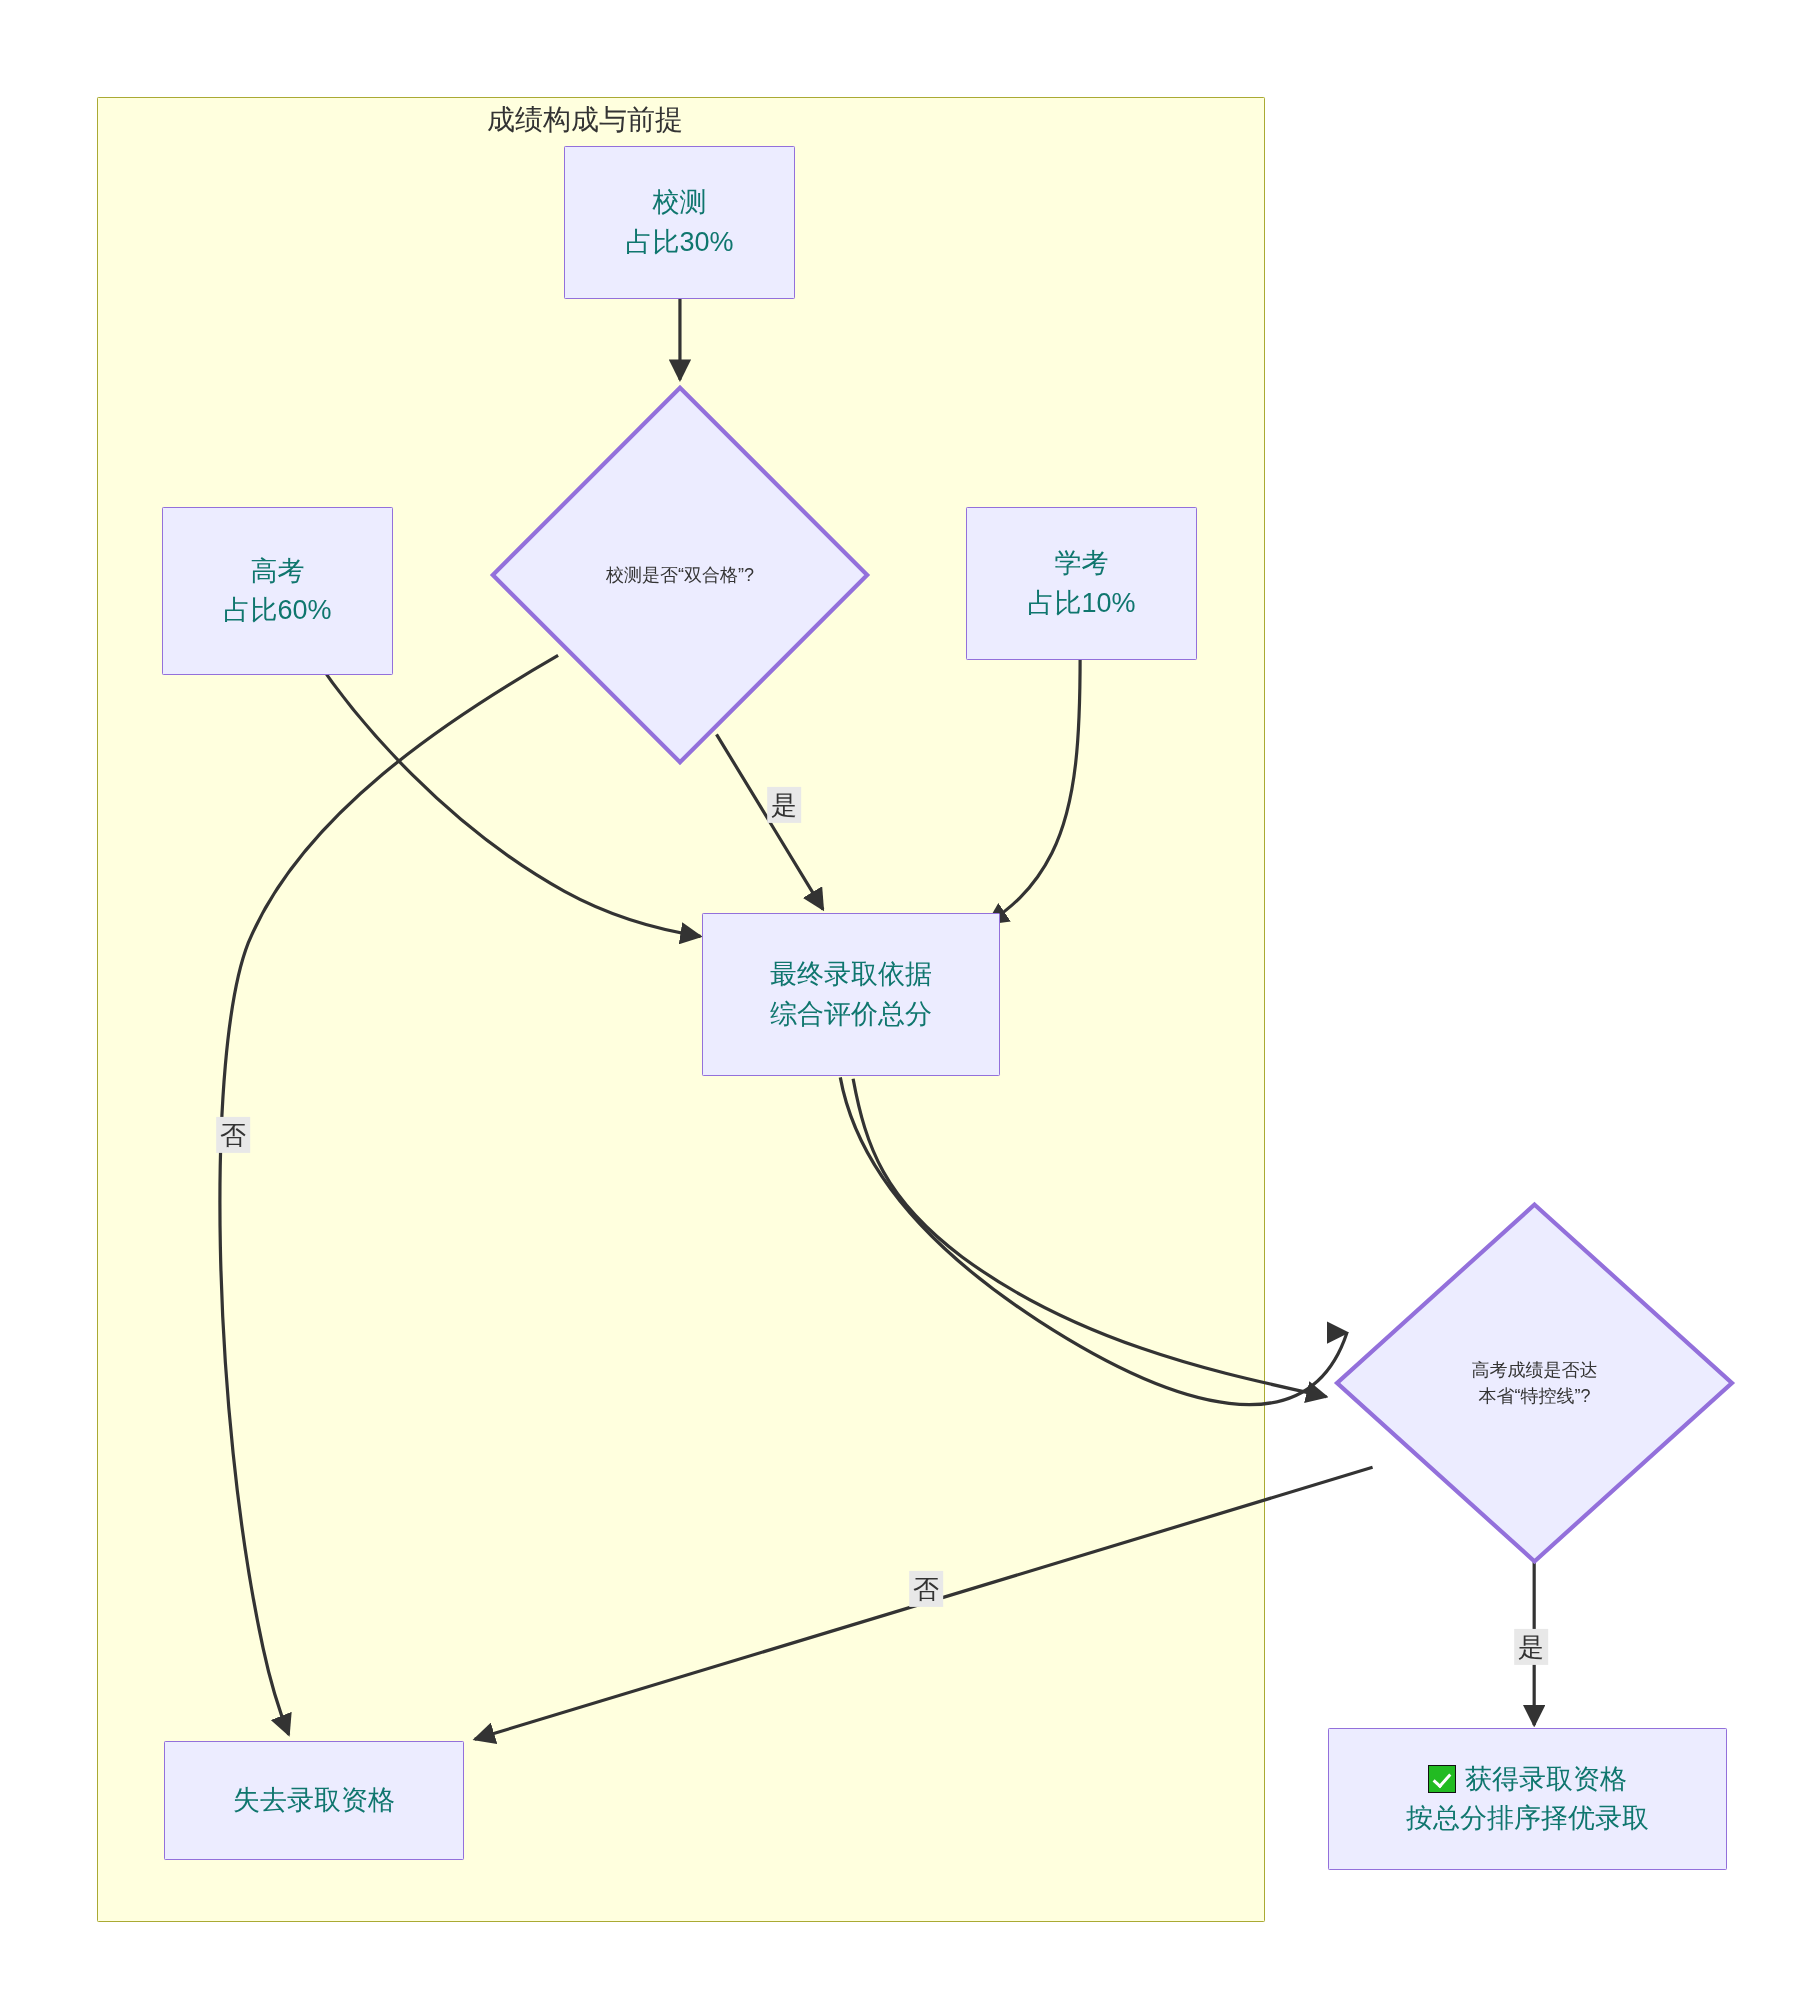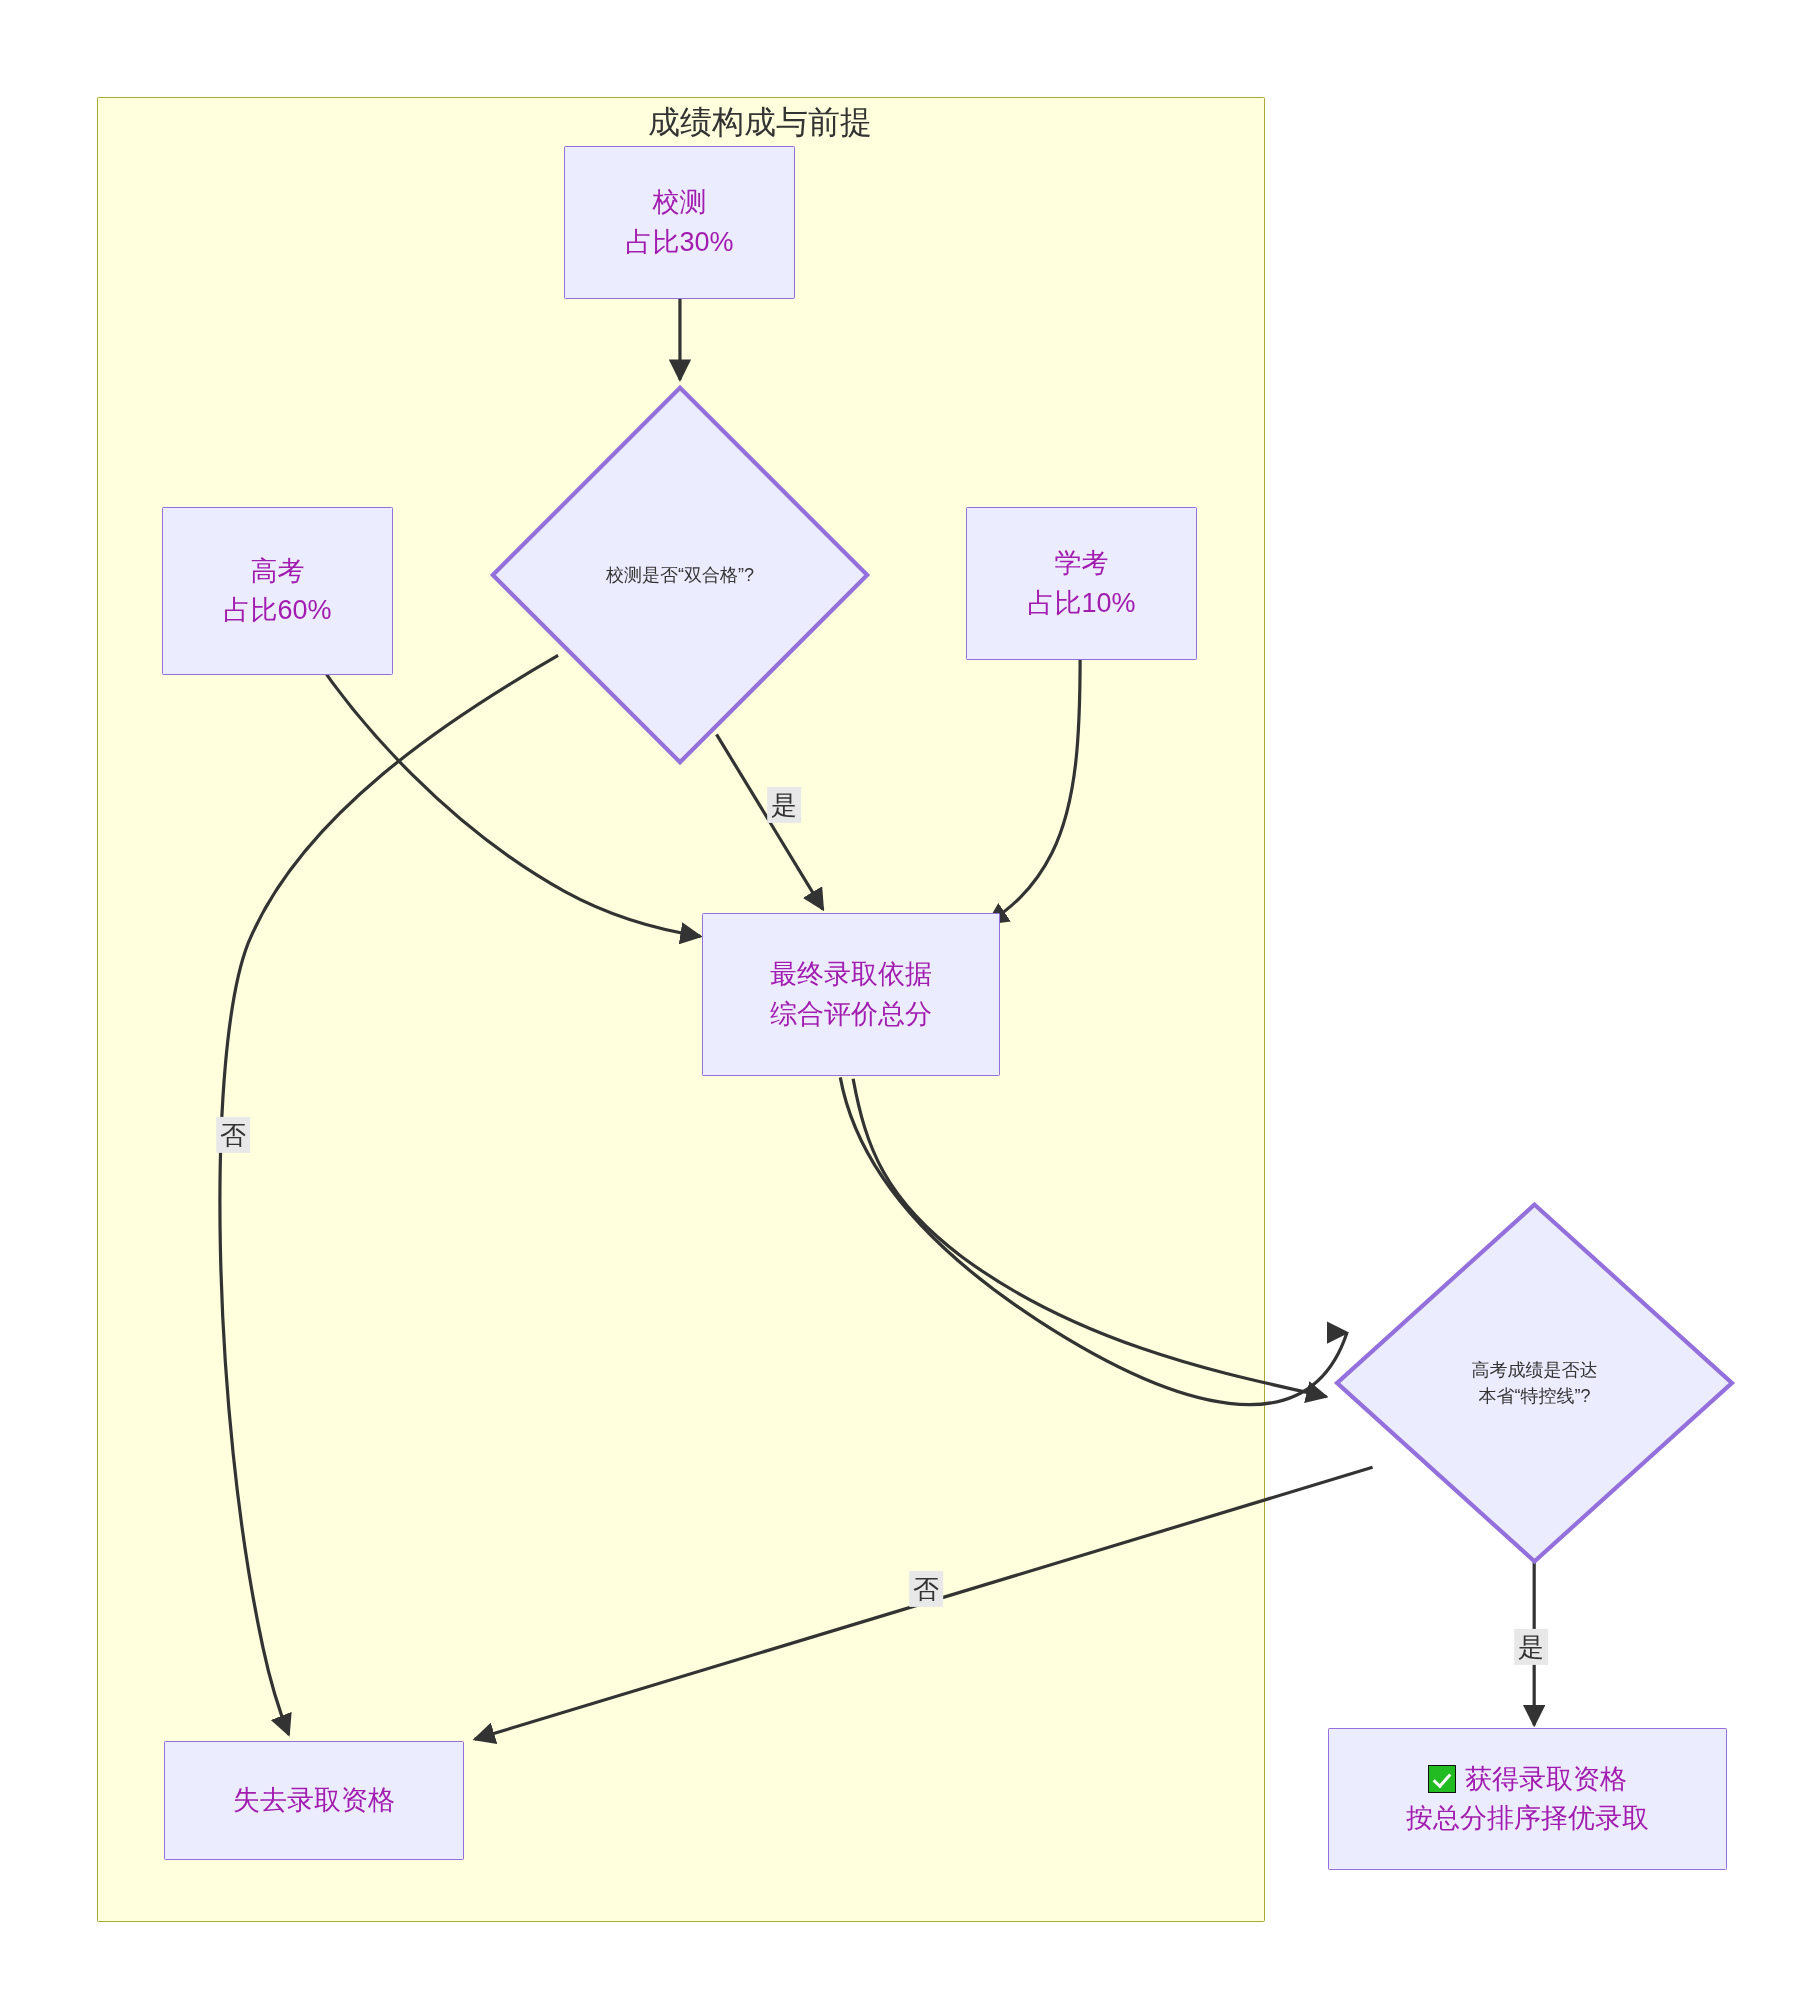--- a/index.html
+++ b/index.html
@@ -30,39 +30,39 @@
   
   .cluster {
     position: absolute;
     box-sizing: border-box;
     background: #ffffde;
     border: 1.9px solid #aaaa33;
     border-radius: 1.3px;
   }
   .cluster-title {
     position: absolute;
-    font-size: 32px;
+    font-size: 28px;
     color: #333333;
     white-space: nowrap;
-    text-align: right;
+    text-align: left;
     line-height: 1.2;
   }
 
   
   .node {
     position: absolute;
     box-sizing: border-box;
     background: #ececff;
     border: 1.9px solid #9370db;
     border-radius: 1.3px;
     display: flex;
     flex-direction: column;
     align-items: center;
     justify-content: center;
-    color: #a21caf;
+    color: #0f766e;
     font-size: 27px;
     line-height: 1.45;
     text-align: center;
   }
   .node .ln { display: block; white-space: nowrap; }
 
   
   .diamond {
     position: absolute;
   }

